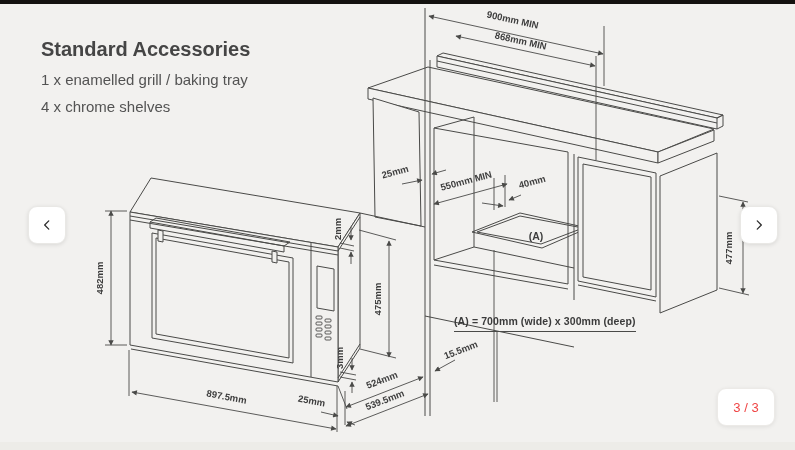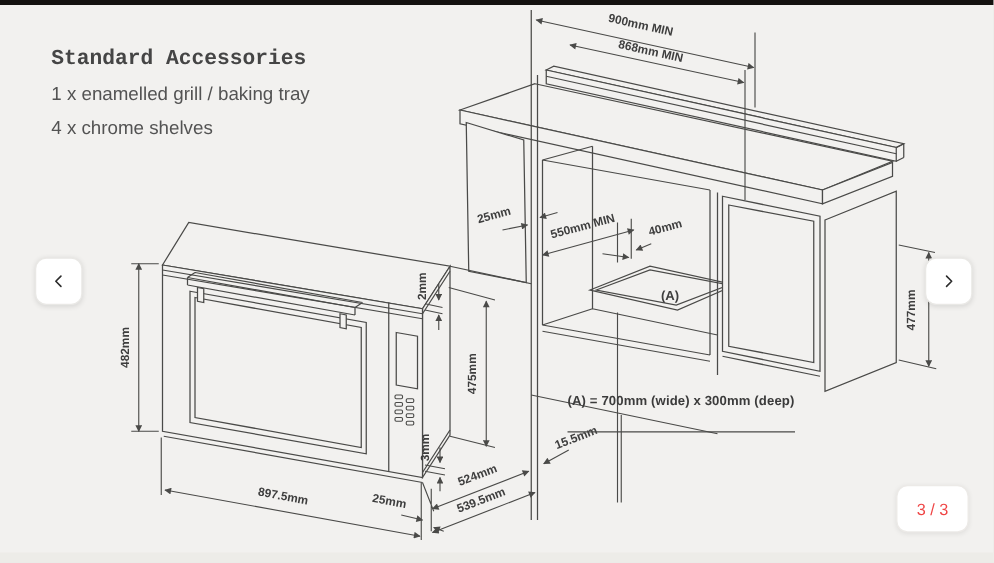--- a/index.html
+++ b/index.html
@@ -1,33 +1,33 @@
 <!DOCTYPE html>
 <html><head>
 <meta charset="utf-8">
 <style>
   html,body{margin:0;padding:0;background:#e8e6e3;}
   .stage{position:relative;width:795px;height:450px;background:#f2f1ef;overflow:hidden;
          font-family:"Liberation Sans","DejaVu Sans",sans-serif;}
   .topbar{position:absolute;left:0;top:0;width:795px;height:4px;background:#141210;}
   .bottomstrip{position:absolute;left:0;top:442px;width:795px;height:8px;background:#edece8;}
   .accessories{position:absolute;left:41px;top:38px;}
-  .accessories .title{font-size:17px;font-weight:bold;color:#454545;margin-bottom:5px;font-family:Liberation Mono, monospace;}
+  .accessories .title{font-size:20px;font-weight:bold;color:#454545;margin-bottom:5px;}
   .accessories .item{font-size:15px;color:#535353;line-height:27px;}
   .diagram-svg{position:absolute;left:0;top:0;}
   .navbtn{position:absolute;width:36px;height:36px;background:#ffffff;border:1px solid #e9e8e5;
           border-radius:9px;box-shadow:0 1px 4px rgba(0,0,0,.10);display:flex;align-items:center;
           justify-content:center;cursor:pointer;}
   .navbtn.prev{left:28px;top:206px;}
   .navbtn.next{left:740px;top:206px;}
   .pager{position:absolute;left:717px;top:388px;width:56px;height:36px;background:#ffffff;
          border:1px solid #eceae7;border-radius:9px;box-shadow:0 1px 4px rgba(0,0,0,.08);
          display:flex;align-items:center;justify-content:center;font-size:13px;color:#ef4444;}
   .note{position:absolute;left:454px;top:315px;font-size:10.5px;font-weight:bold;color:#3b3b3b;
-        border-bottom:1px solid #4a4a48;padding-bottom:18px;letter-spacing:.1px;}
+        border-bottom:1px solid #4a4a48;padding-bottom:4px;letter-spacing:.1px;}
   .s path,.s line{stroke:#4a4a48;stroke-width:1;fill:none;}
   .s path.face{fill:#f2f1ef;}
   .s rect{stroke:#4a4a48;stroke-width:0.9;fill:none;}
   .dms path,.dms line{stroke:#4a4a48;stroke-width:0.9;fill:none;}
   .lbl{font-family:"Liberation Sans","DejaVu Sans",sans-serif;font-size:9.5px;font-weight:bold;
        fill:#3e3e3e;text-anchor:middle;}
   .lblA{font-size:10.5px;}
 </style>
 </head>
 <body>

